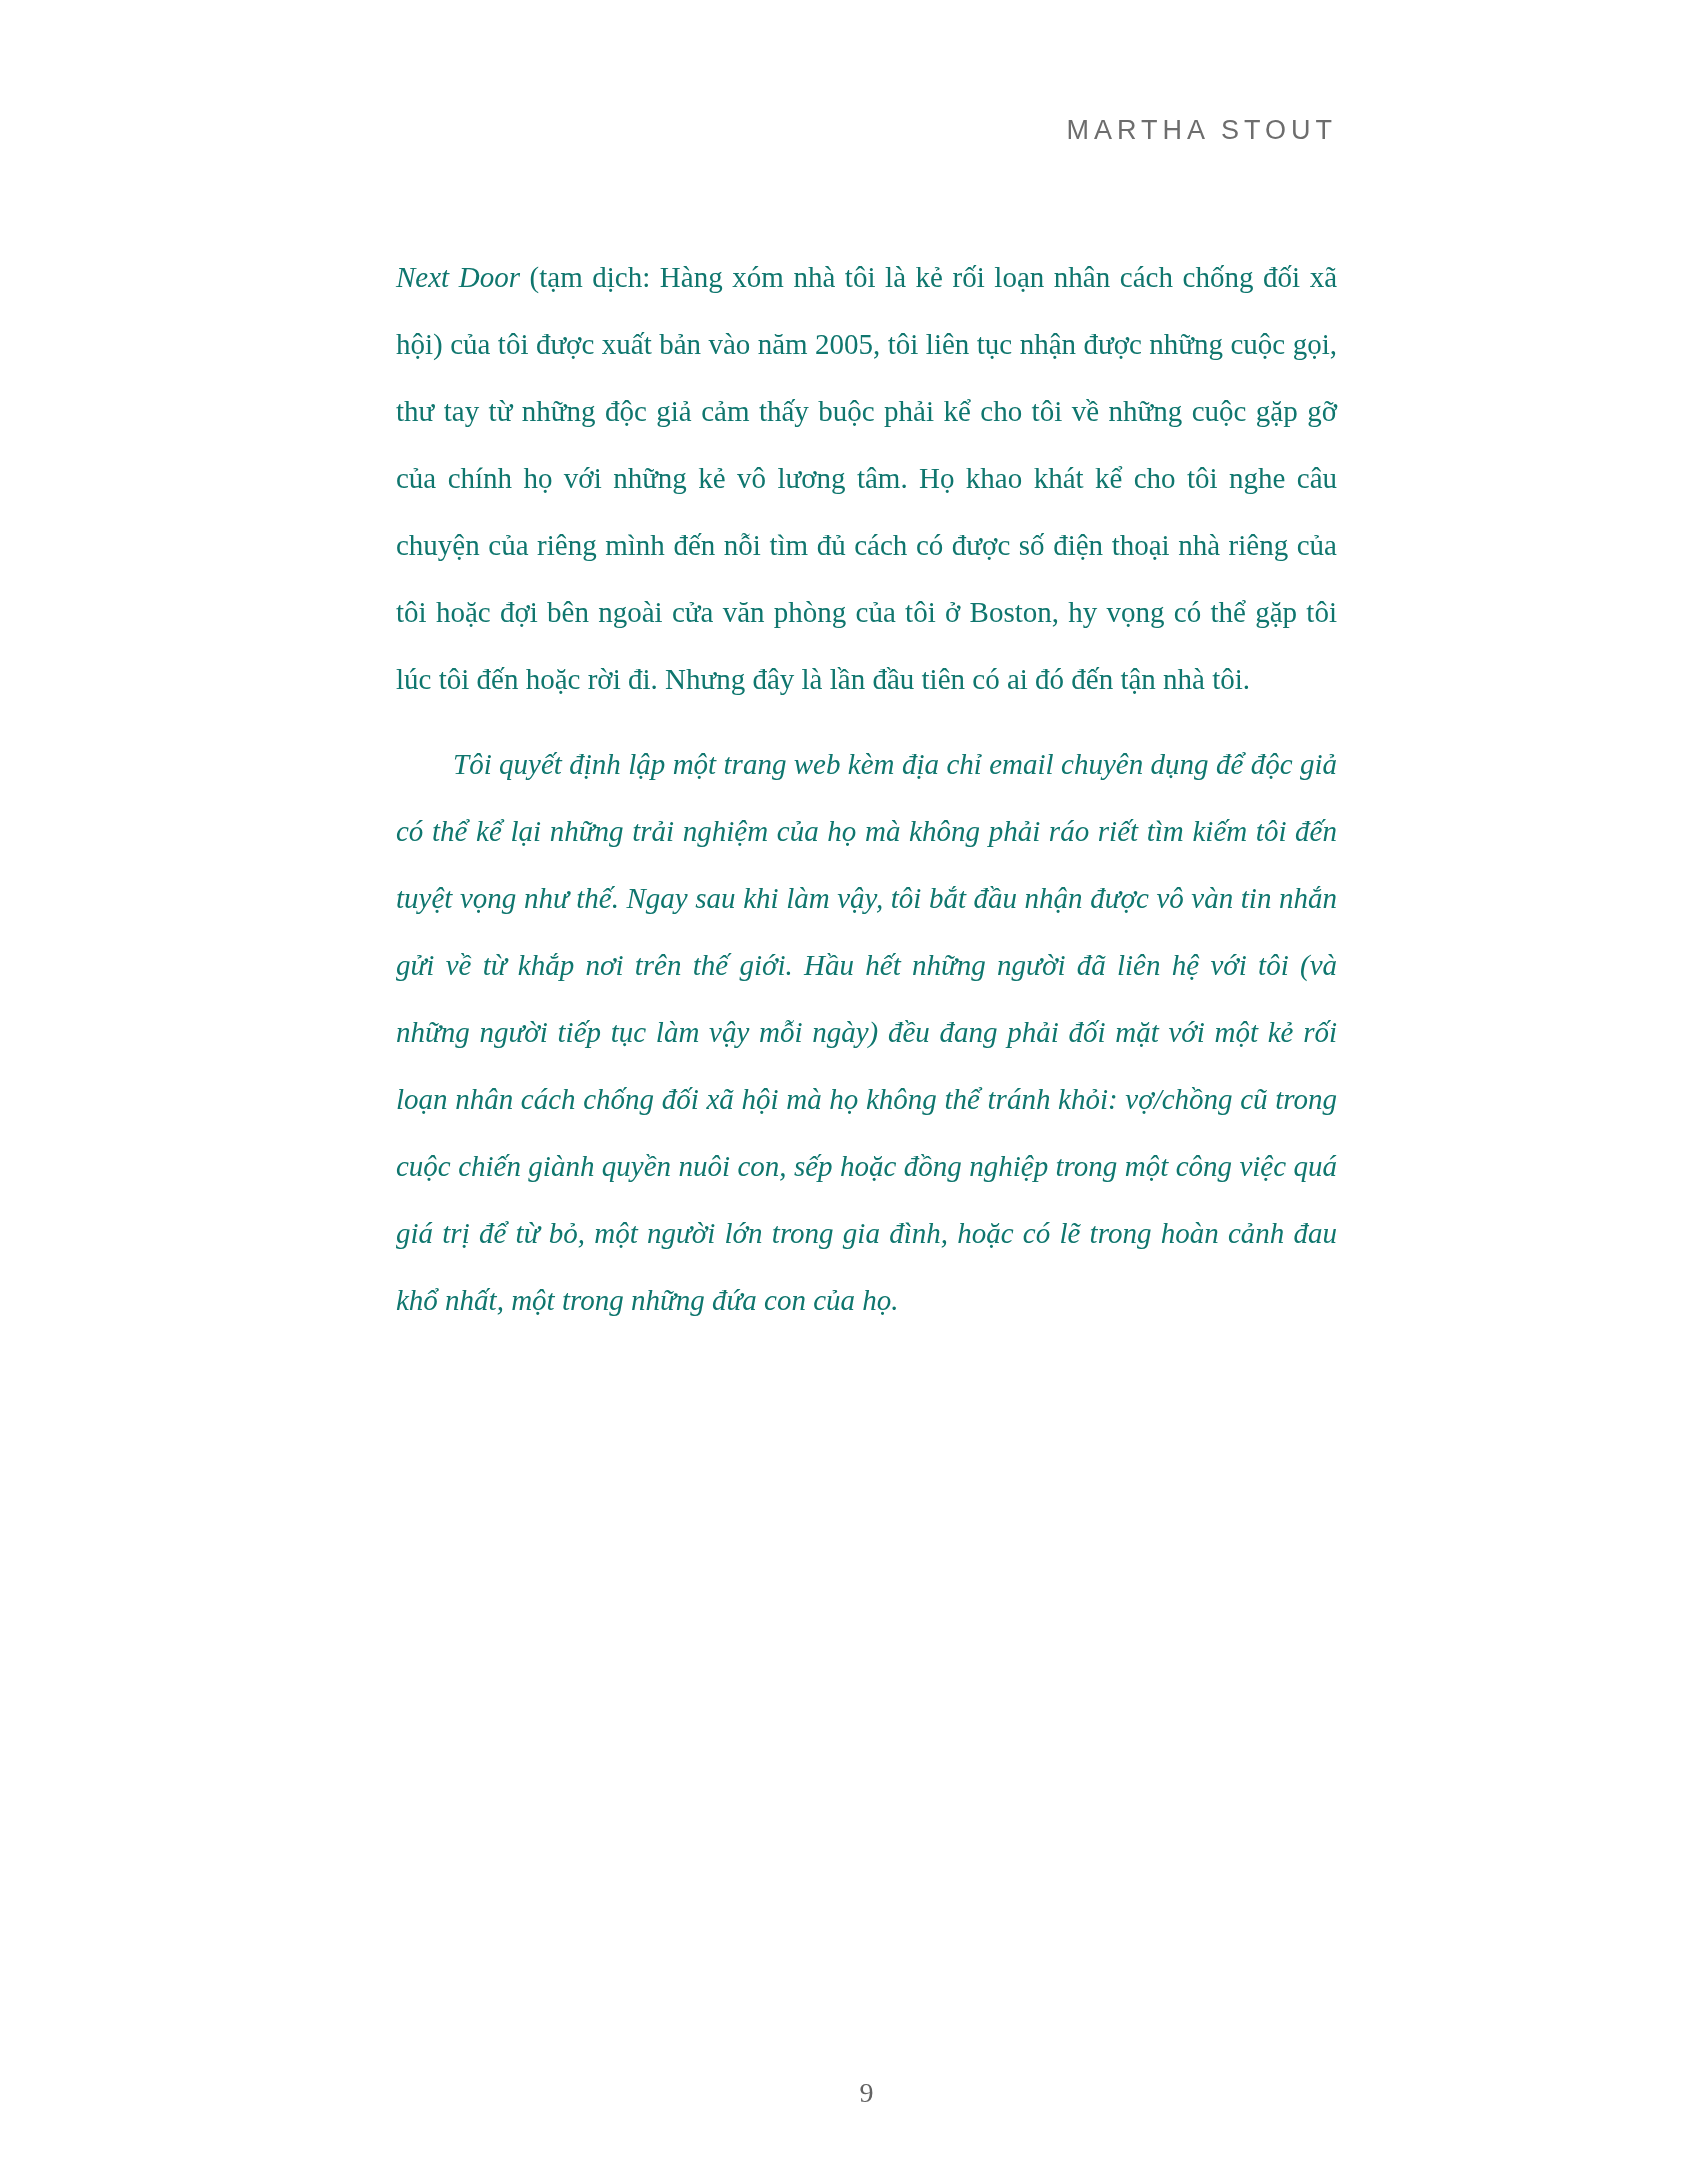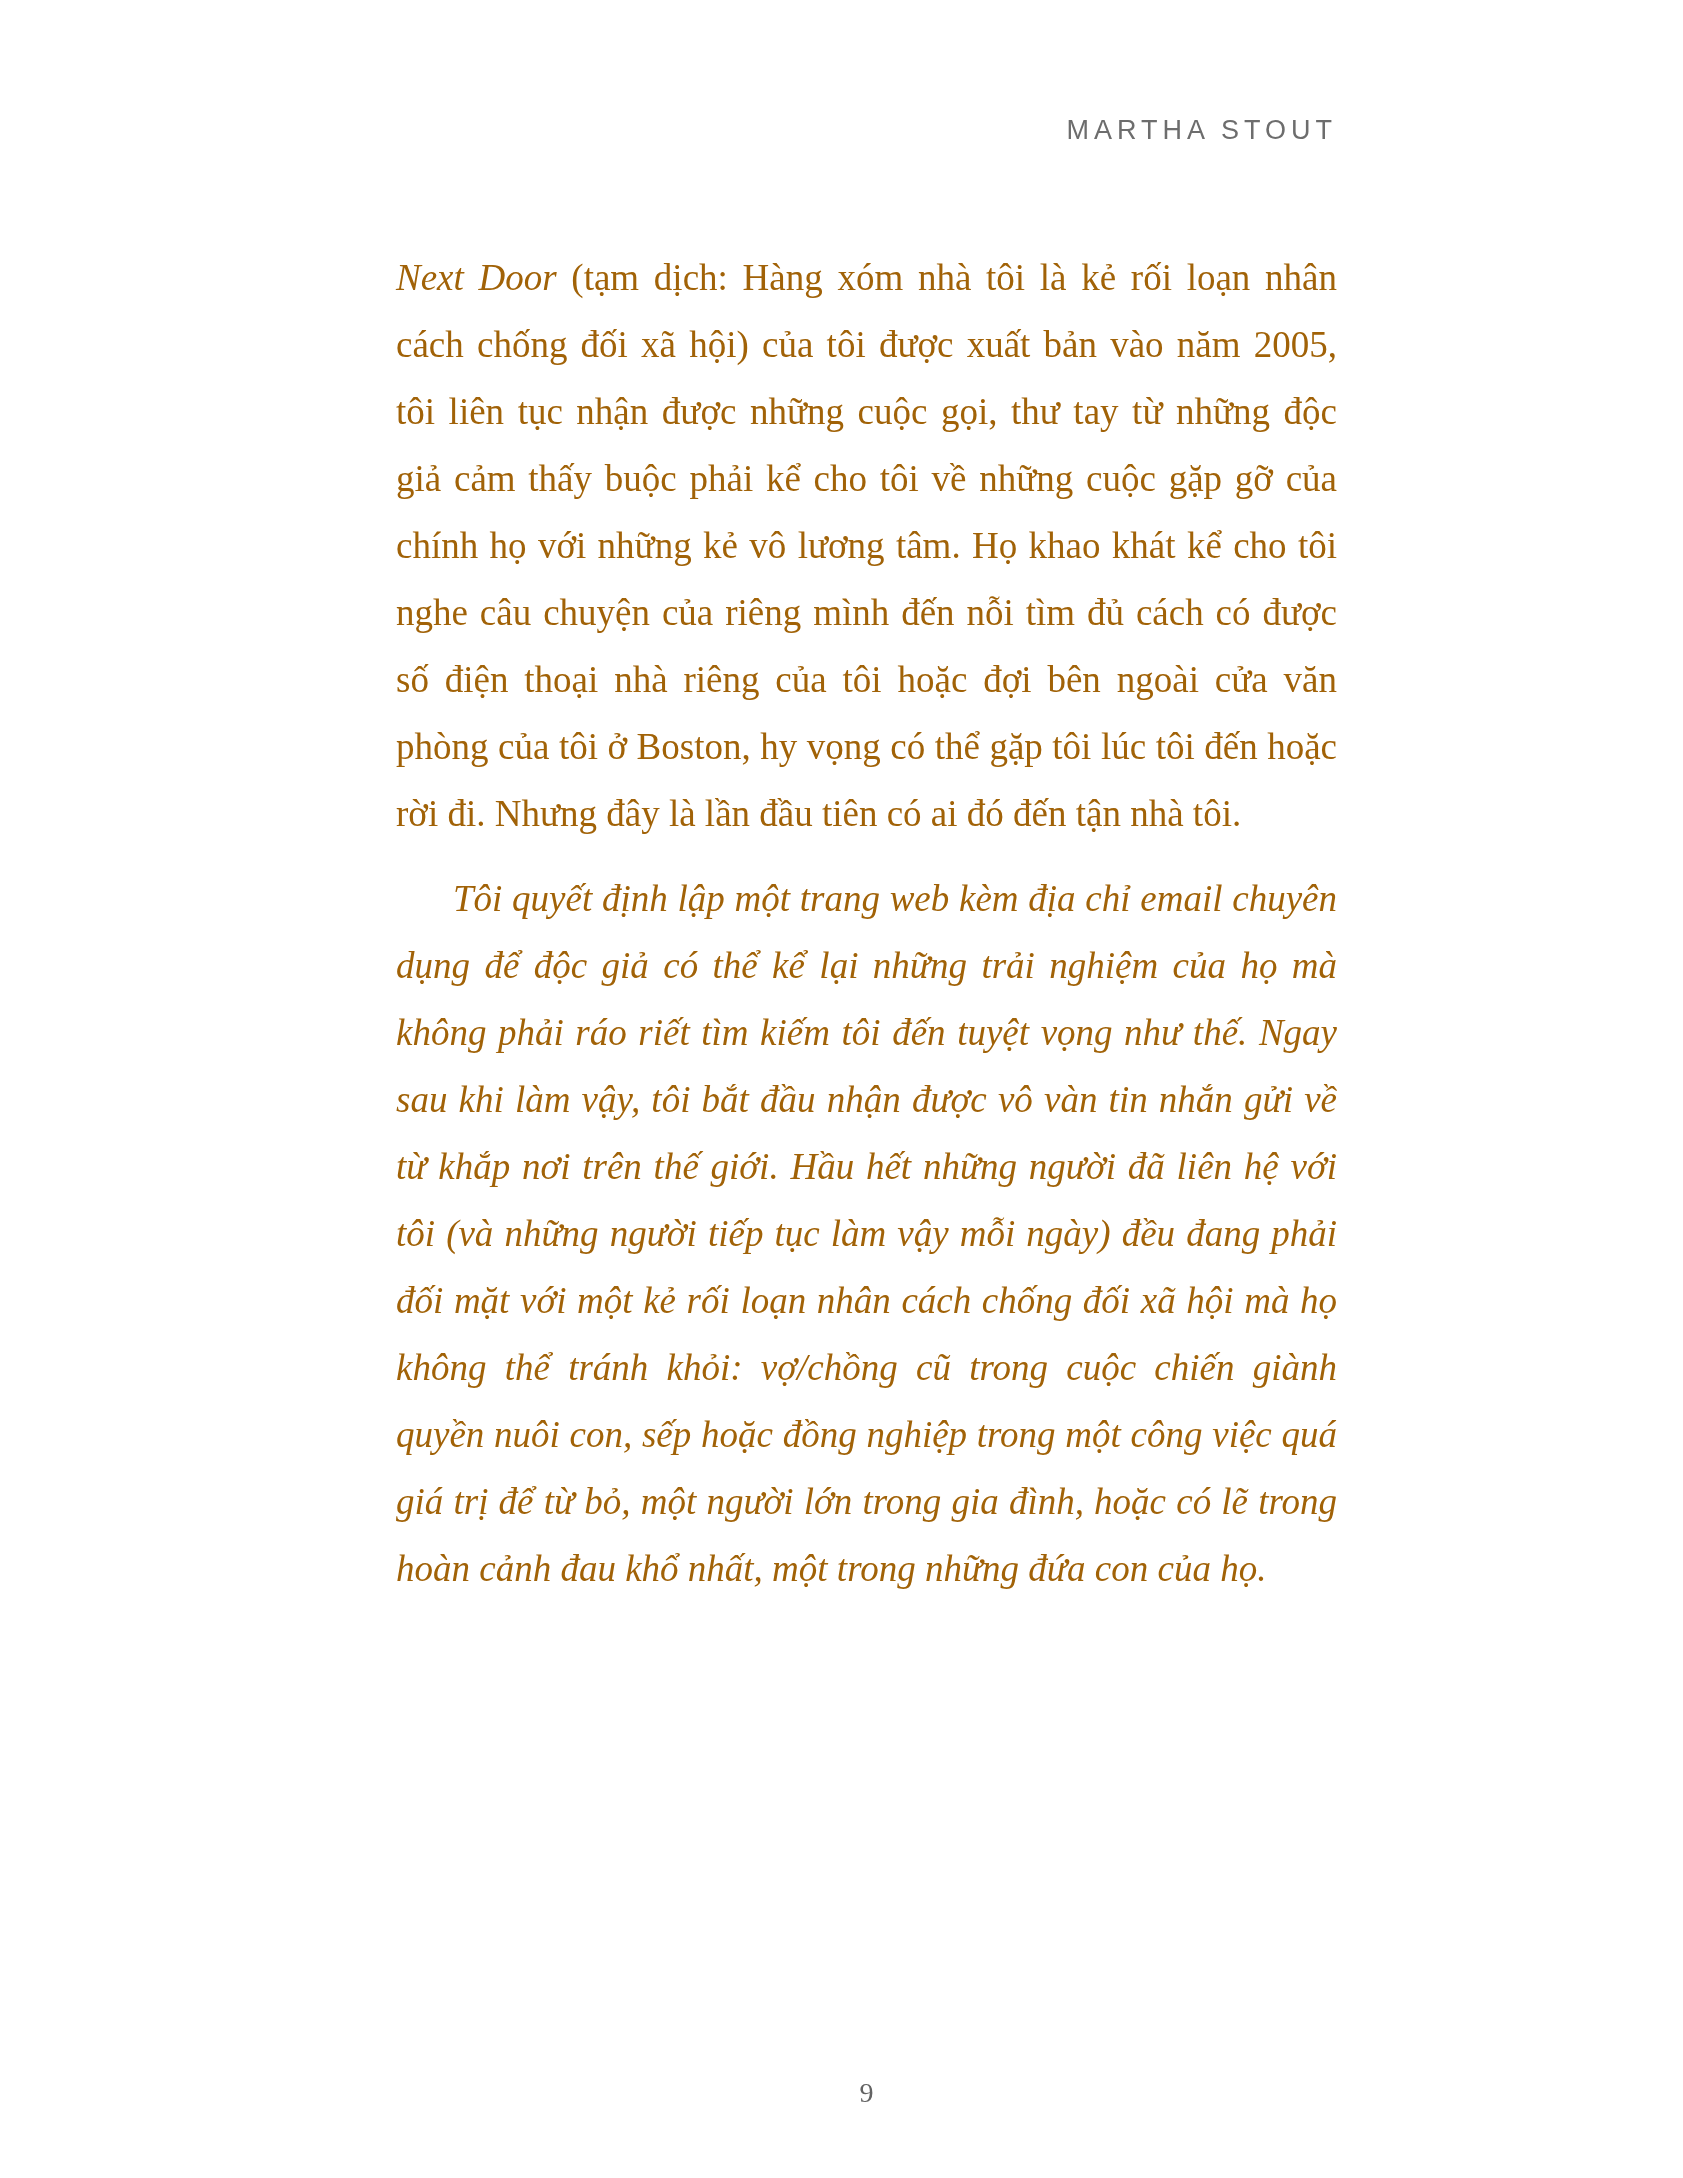--- a/index.html
+++ b/index.html
@@ -29,22 +29,22 @@
     font-size: 27px;
     font-weight: 400;
     letter-spacing: 5px;
     color: #6d6d6d;
   }
   .body-text {
     position: absolute;
     top: 244px;
     left: 396px;
     width: 941px;
-    color: #a16207;
-    font-size: 37px;
+    color: #0f766e;
+    font-size: 29px;
     line-height: 67px;
     text-align: justify;
     text-justify: inter-word;
   }
   .para {
     margin: 0 0 18px 0;
   }
   .para.indent {
     text-indent: 57px;
     font-style: italic;

